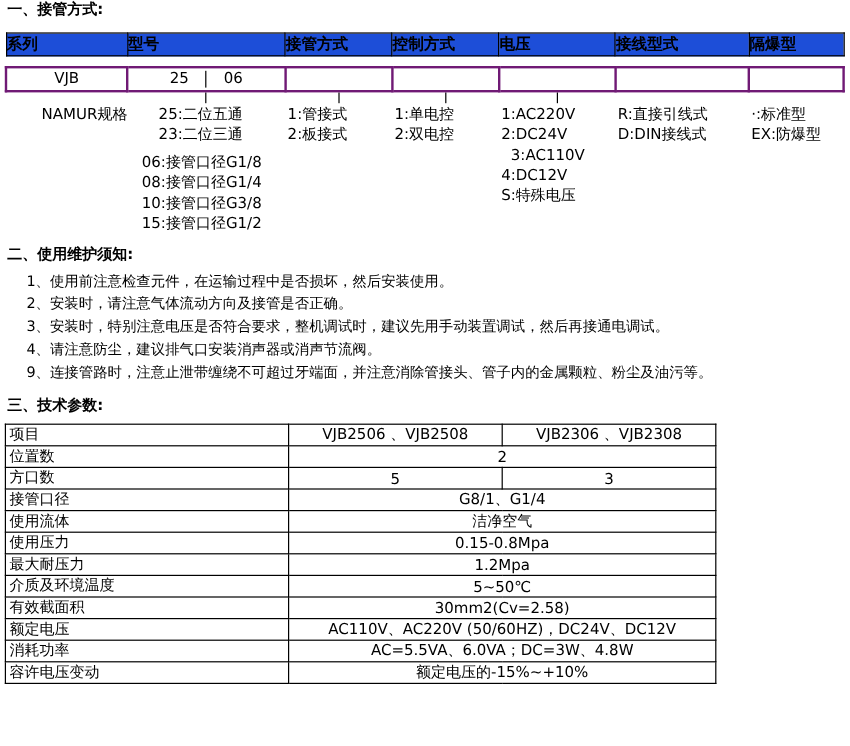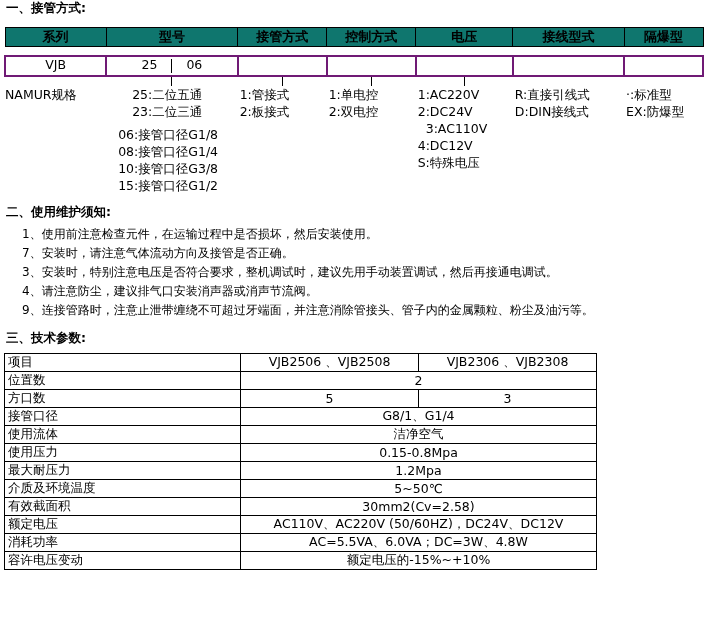--- a/index.html
+++ b/index.html
@@ -26,25 +26,25 @@
     margin-left:4px;
     width:700px;
     table-layout:fixed;
   }
   table.order td{
     vertical-align:top;
     padding:0;
   }
   .hdr-cell{
     border:1px solid #000;
-    text-align:center;
+    text-align:left;
     font-size:13px;
     font-weight:bold;
     padding:4px 0 5px 0;
-    background:#0f766e;
+    background:#1d4ed8;
   }
   .box-cell{
     border:2px solid #701a75;
     height:18px;
     text-align:center;
     font-size:12.5px;
     padding:1px 0;
   }
   .box-cell.split{
     position:relative;
@@ -168,21 +168,21 @@
             </td>
       <td>
               <div class="tickline"></div>
             </td>
       <td></td>
       <td></td>
     </tr>
 
     <tr>
       <td>
-        <div class="opt center" style="text-align:left">NAMUR规格</div>
+        <div class="opt center" style="text-align:right">NAMUR规格</div>
       </td>
       <td>
         <div class="opt" style="padding-left:26px">25:二位五通</div>
         <div class="opt" style="padding-left:26px">23:二位三通</div>
         <div class="gap"></div>
         <div class="opt" style="padding-left:12px">06:接管口径G1/8</div>
         <div class="opt" style="padding-left:12px">08:接管口径G1/4</div>
         <div class="opt" style="padding-left:12px">10:接管口径G3/8</div>
         <div class="opt" style="padding-left:12px">15:接管口径G1/2</div>
       </td>
@@ -210,21 +210,21 @@
         <div class="opt">EX:防爆型</div>
       </td>
     </tr>
   </tbody>
       </table>
   </div>
 
   <div class="notes">
     <div class="section-title">二、使用维护须知:</div>
     <div class="line">1、使用前注意检查元件，在运输过程中是否损坏，然后安装使用。</div>
-    <div class="line">7、安装时，请注意气体流动方向及接管是否正确。</div>
+    <div class="line">2、安装时，请注意气体流动方向及接管是否正确。</div>
     <div class="line">3、安装时，特别注意电压是否符合要求，整机调试时，建议先用手动装置调试，然后再接通电调试。</div>
     <div class="line">4、请注意防尘，建议排气口安装消声器或消声节流阀。</div>
     <div class="line">9、连接管路时，注意止泄带缠绕不可超过牙端面，并注意消除管接头、管子内的金属颗粒、粉尘及油污等。</div>
   </div>
 
   <div style="margin-top:10px">
     <div class="section-title">三、技术参数:</div>
     <table class="spec">
       <colgroup>
         <col style="width:236px">

